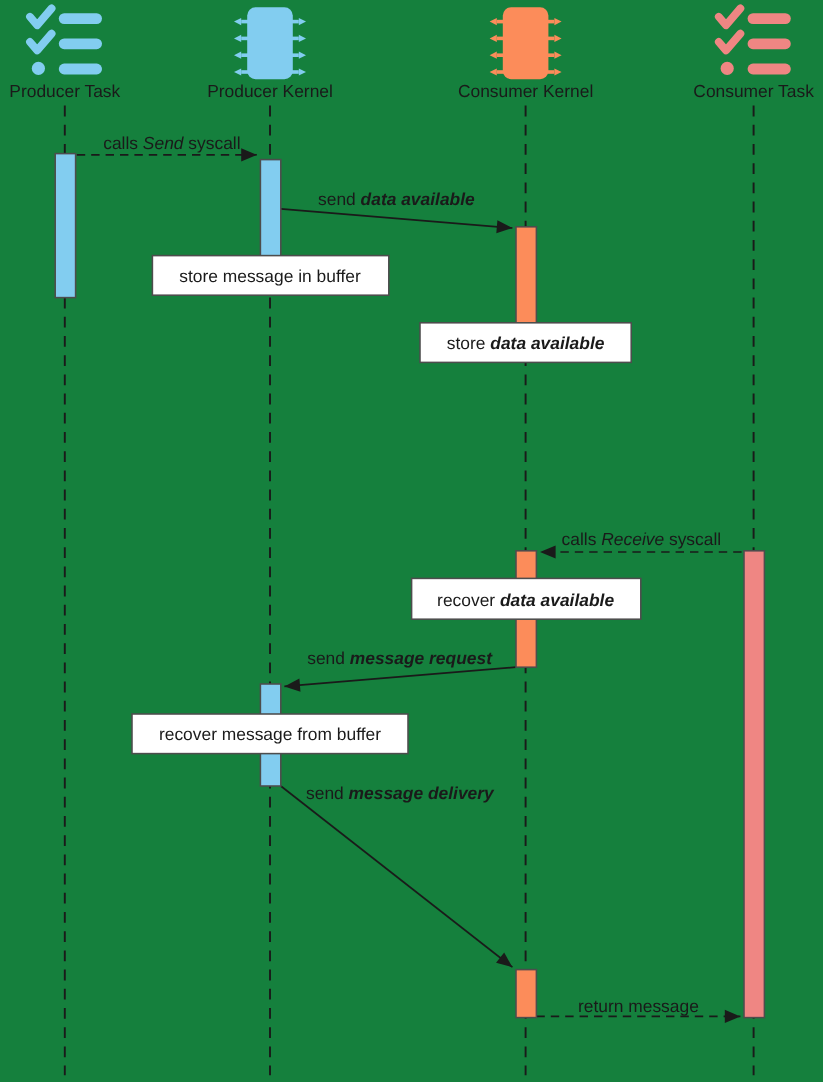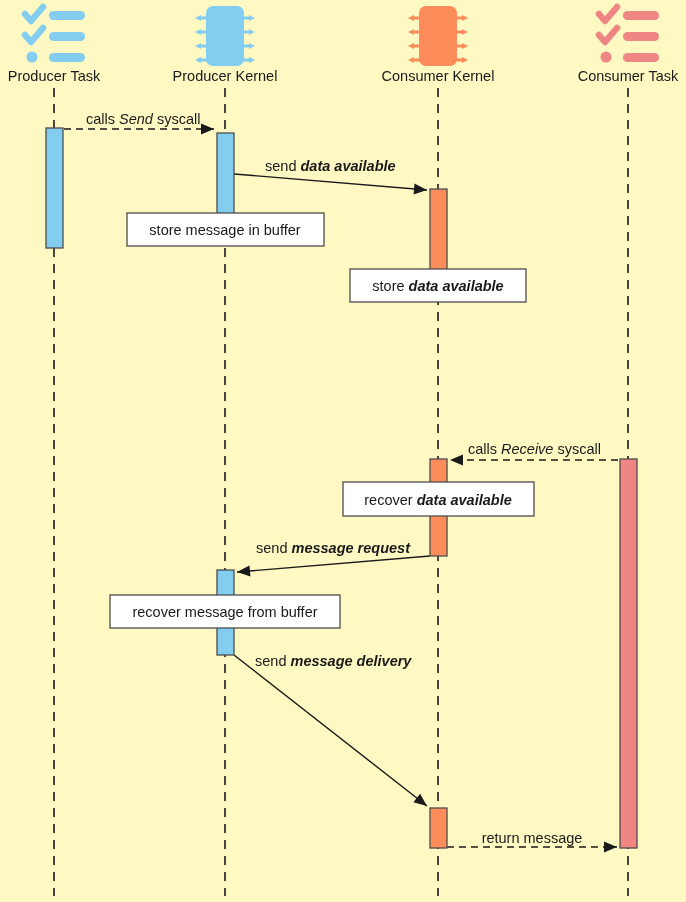--- a/index.html
+++ b/index.html
@@ -10,21 +10,21 @@
   body {
     font-family: "Liberation Sans", sans-serif;
     width: 686px;
     height: 902px;
     overflow: hidden;
   }
   #diagram-root {
     position: relative;
     width: 686px;
     height: 902px;
-    background: #fef9c3;
+    background: #15803d;
   }
   svg.layer {
     position: absolute;
     top: 0;
     left: 0;
     width: 686px;
     height: 902px;
   }
   .participant-label {
     font-family: "Liberation Sans", sans-serif;

